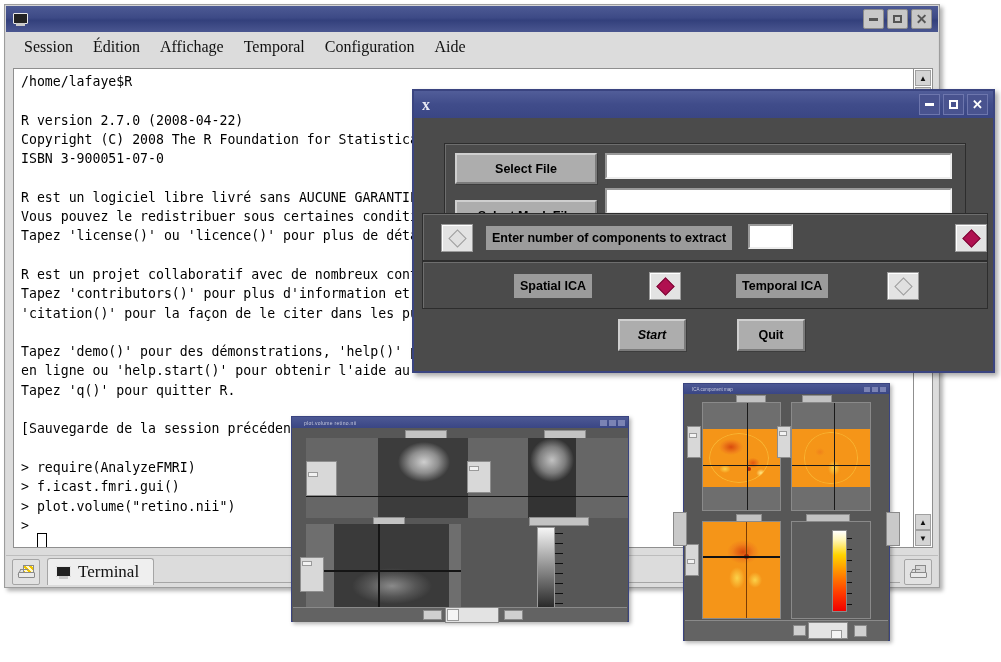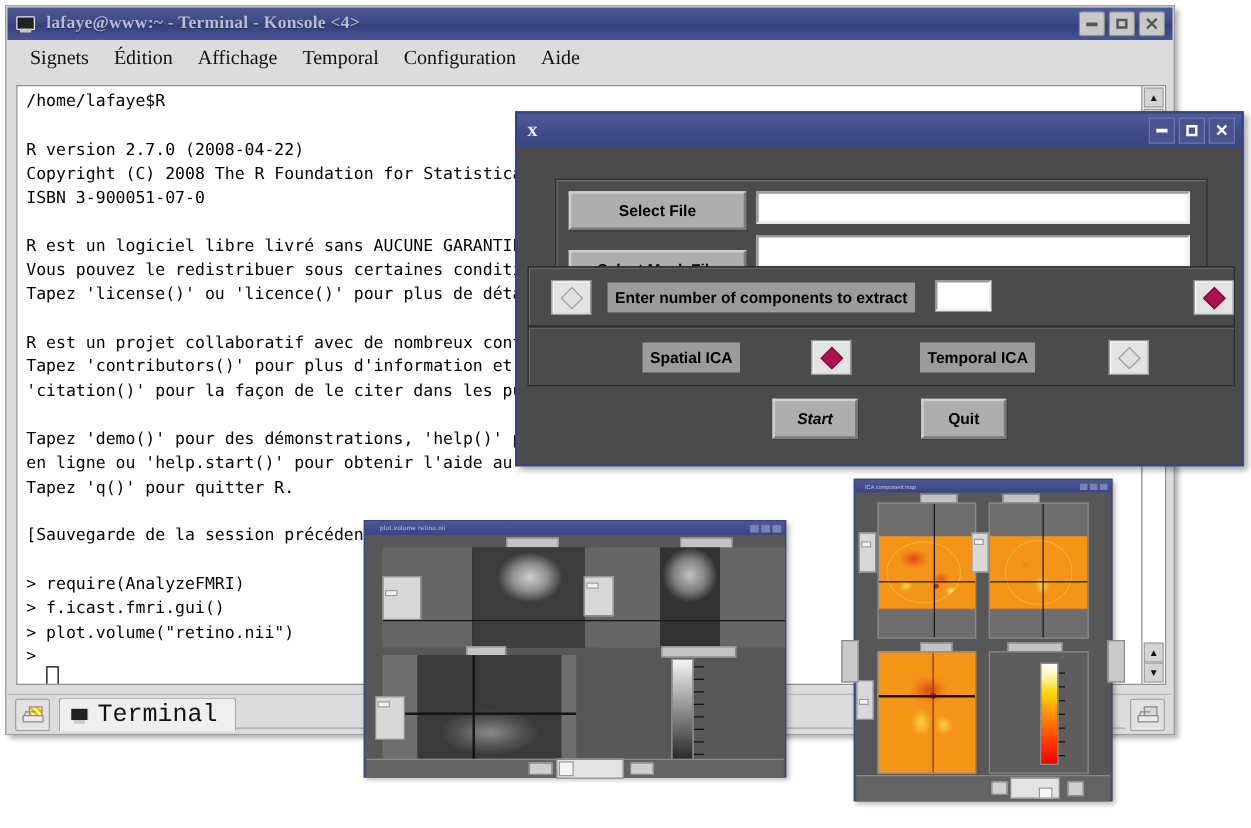--- a/index.html
+++ b/index.html
@@ -79,21 +79,21 @@
   .sessicon .sq{position:absolute;right:0;top:0;width:9px;height:7px;
      background:repeating-linear-gradient(45deg,#f0c400 0 2px,#fff8cc 2px 4px);
      border:1px solid #8a8a8a;}
   .sessicon .bar{position:absolute;left:0;bottom:0;width:15px;height:4px;
      background:#e9e9e9;border:1px solid #8a8a8a;border-radius:1px;}
   .sessicon .arm{position:absolute;left:1px;top:4px;width:7px;height:5px;
      border-left:1.5px solid #8a8a8a;border-top:1.5px solid #8a8a8a;transform:skewX(-25deg);}
   #tab-terminal{height:26px;margin-left:7px;background:#efefef;
     border:1px solid #a5a5a5;border-bottom:none;border-radius:3px 3px 0 0;
     display:flex;align-items:center;padding:0 14px 0 8px;gap:7px;}
-  #tab-terminal .lbl{font-family:Liberation Mono, monospace;font-size:20px;color:#111;}
+  #tab-terminal .lbl{font-family:Liberation Serif, serif;font-size:17px;color:#111;}
   #tabfiller{flex:1;height:22px;margin-left:-1px;border-bottom:1px solid #a5a5a5;}
   #tabbar-right{width:26px;height:24px;background:#e2e2e2;border:1px solid #a5a5a5;
      border-radius:2px;display:flex;align-items:center;justify-content:center;margin-left:4px;}
 
   
   #ica{left:412px;top:89px;width:583px;height:284px;background:#4b4b4b;
        border:2px solid #3a4480;box-sizing:border-box;
        box-shadow:3px 3px 5px rgba(0,0,0,.35);}
   #ica-title{position:absolute;left:0;top:0;right:0;height:27px;
     background:linear-gradient(to bottom,#515d99 0%,#404c8a 50%,#3a4684 100%);
@@ -163,36 +163,35 @@
 </head>
 <body>
 
 <div class="abs" id="konsole">
 
   <div id="konsole-titlebar">
     <span class="kicon">
       <span class="scr"></span>
         <span class="base"></span>
     </span>
-    <span class="ttl">lafaye@www:~ - Terminal - Konsole &lt;4&gt;</span>
     <span class="kbtns">
       <span class="kbtn">
           <span class="g-min"></span>
         </span>
       <span class="kbtn">
           <span class="g-max"></span>
         </span>
       <span class="kbtn">
           <span class="g-x">✕</span>
         </span>
     </span>
   </div>
 
   <div id="konsole-menubar">
-    <span class="menuitem">Signets</span>
+    <span class="menuitem">Session</span>
     <span class="menuitem">Édition</span>
     <span class="menuitem">Affichage</span>
     <span class="menuitem">Temporal</span>
     <span class="menuitem">Configuration</span>
     <span class="menuitem">Aide</span>
   </div>
 
   <div id="konsole-body">
     <div id="term-area">
       <div id="term-text">/home/lafaye$R

